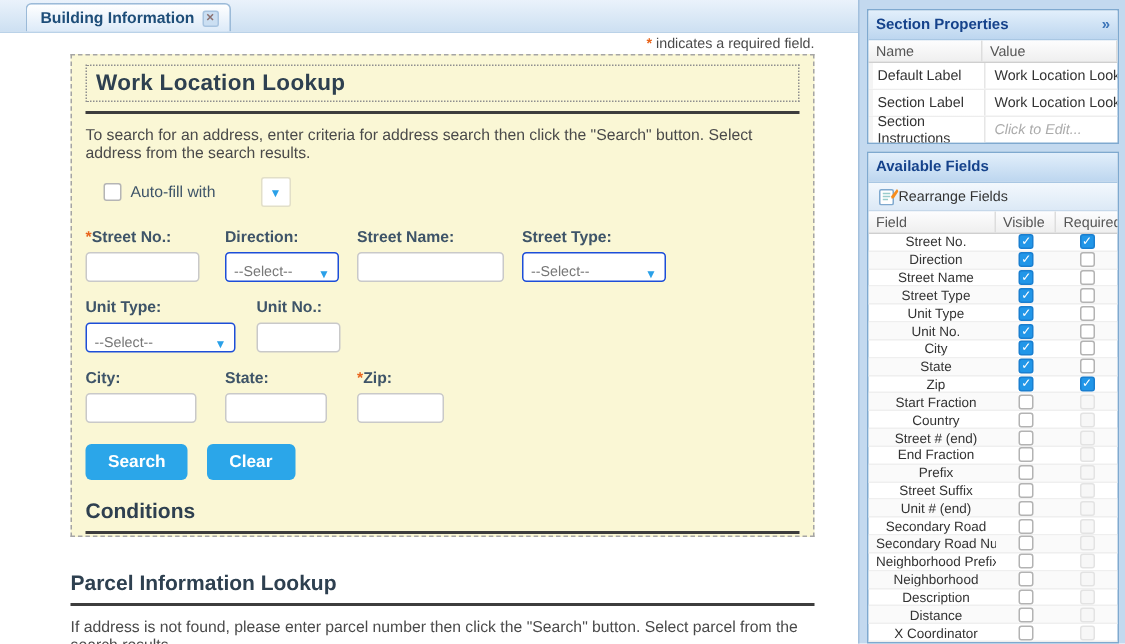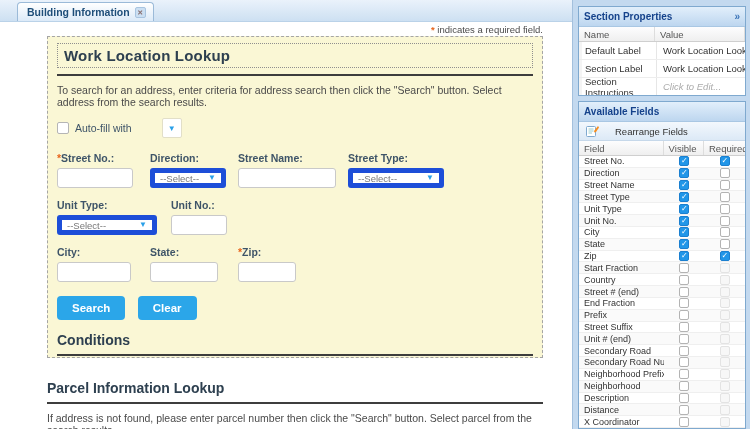--- a/index.html
+++ b/index.html
@@ -22,34 +22,34 @@
   .req-note { width:543px; text-align:right; font-size:9.5px; color:#4A4A4A; height:12px; }
   .req-star { color:#E8641B; font-weight:bold; }
 
   .yellow { margin-left:47px; width:496px; height:322px; background:#FAF7D5;
     border:1px dashed #A5A5A5; padding:6px 9px 0 9px; overflow:hidden; }
   .section-title { border:1px dotted #8F8F8F; padding:3px 6px; font-size:15px;
     font-weight:bold; color:#2E4050; letter-spacing:.2px; }
   hr.dark { border:none; border-top:2px solid #3D3D3D; margin:6px 0 8px 0; }
   .instr { font-size:10.5px; color:#4A4A4A; margin-bottom:10px; }
 
-  .autofill { display:flex; align-items:center; margin:4px 0 14px 0; }
+  .autofill { display:flex; align-items:center; margin:4px 0 14px 12px; }
   .cbx { width:12px; height:12px; background:#fff; border:1px solid #B5B5B5;
     border-radius:2px; margin-right:6px; }
   .autofill-label { font-size:10.5px; color:#3E5468; }
   .mini-drop { width:20px; height:20px; background:#fff; border:1px solid #E2DFC8;
     border-radius:2px; margin-left:30px; display:flex; align-items:center;
     justify-content:center; color:#2AA0E8; font-size:8px; }
 
   .frow { display:flex; margin-bottom:11px; }
   .fcell label { display:block; font-size:10.5px; font-weight:bold; color:#3E5468;
     margin-bottom:4px; white-space:nowrap; }
   .tin { height:20px; border:1px solid #C9C9C9; border-radius:3px; background:#fff; }
-  .sel { height:20px; border:5px solid #1d4ed8; border-radius:3px; background:#fff;
-    display:flex; align-items:flex-start; justify-content:space-between; padding:0 5px;
+  .sel { height:20px; border:1px solid #1d4ed8; border-radius:3px; background:#fff;
+    display:flex; align-items:flex-end; justify-content:space-between; padding:0 5px;
     font-size:9.5px; color:#777; }
   .sel .caret { color:#2AA0E8; font-size:8px; }
 
   .btn-row { margin:14px 0 4px 0; }
   .btn { background:#2BA6E9; color:#fff; font-weight:bold; font-size:11.5px;
     border:none; border-radius:4px; height:24px; padding:0 15px; margin-right:8px;
     font-family:"Liberation Sans", sans-serif; }
 
   .sub-title { font-size:14px; font-weight:bold; color:#2E4050; margin-top:12px; }
 
@@ -75,25 +75,25 @@
 
   .prow { display:flex; height:18px; border-bottom:1px solid #EDEDED;
     font-size:9.5px; align-items:center; }
   .pname { width:78px; padding-left:6px; color:#333; border-right:1px solid #E6E6E6;
     height:100%; display:flex; align-items:center; background:linear-gradient(90deg,#F4F4F4 0 3px,#fff 3px); }
   .pval { flex:1; padding-left:6px; color:#333; white-space:nowrap; overflow:hidden; }
   .pval.ph { color:#ABABAB; font-style:italic; }
 
   .toolbar { height:19px; background:linear-gradient(#F3F8FD,#DCE9F6);
     border-bottom:1px solid #C6D8EA; display:flex; align-items:center; padding:0 3px; }
-  .rearrange { display:inline-flex; align-items:center; gap:16px; font-size:9.5px;
+  .rearrange { display:inline-flex; align-items:center; gap:0; font-size:9.5px;
     color:#333; padding:1px 4px; background:none; border:none;
     font-family:"Liberation Sans", sans-serif; }
 
-  .frows { flex:1; display:flex; flex-direction:column; }
+  .frows { flex:1; display:flex; flex-direction:column;text-align:center; }
   .frow2 { flex:1; display:flex; align-items:center; border-bottom:1px solid #EFEFEF;
     font-size:9px; color:#333; }
   .frow2:nth-child(even) { background:#FAFAFA; }
   .fld { width:86px; padding-left:5px; white-space:nowrap; overflow:hidden; }
   .col-c { width:41px; display:flex; justify-content:center; }
   .cb { width:10px; height:10px; border:1px solid #B3B3B3; border-radius:2px;
     background:#fff; display:inline-flex; align-items:center; justify-content:center;
     font-size:8px; line-height:8px; color:#fff; }
   .cb.on { background:#2196E8; border-color:#1A7FD0; }
   .cb.dis { border-color:#E3E3E3; background:#F7F7F7; }

